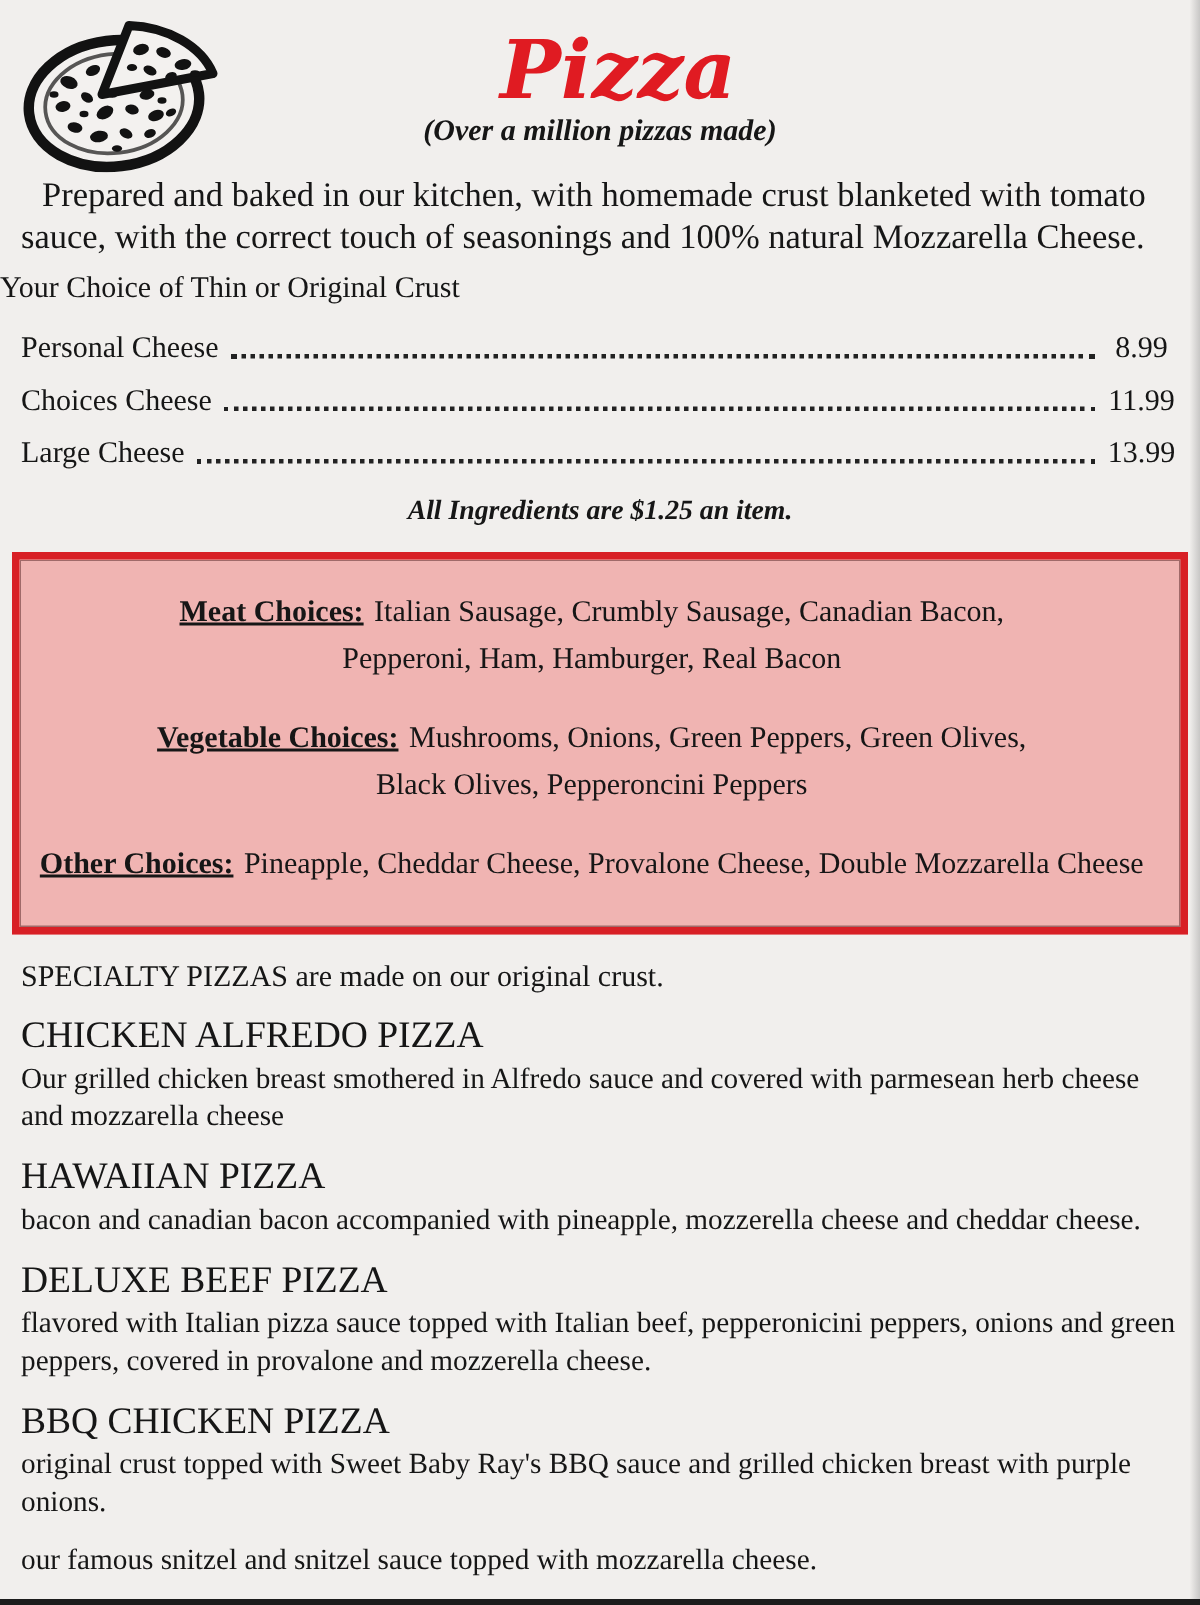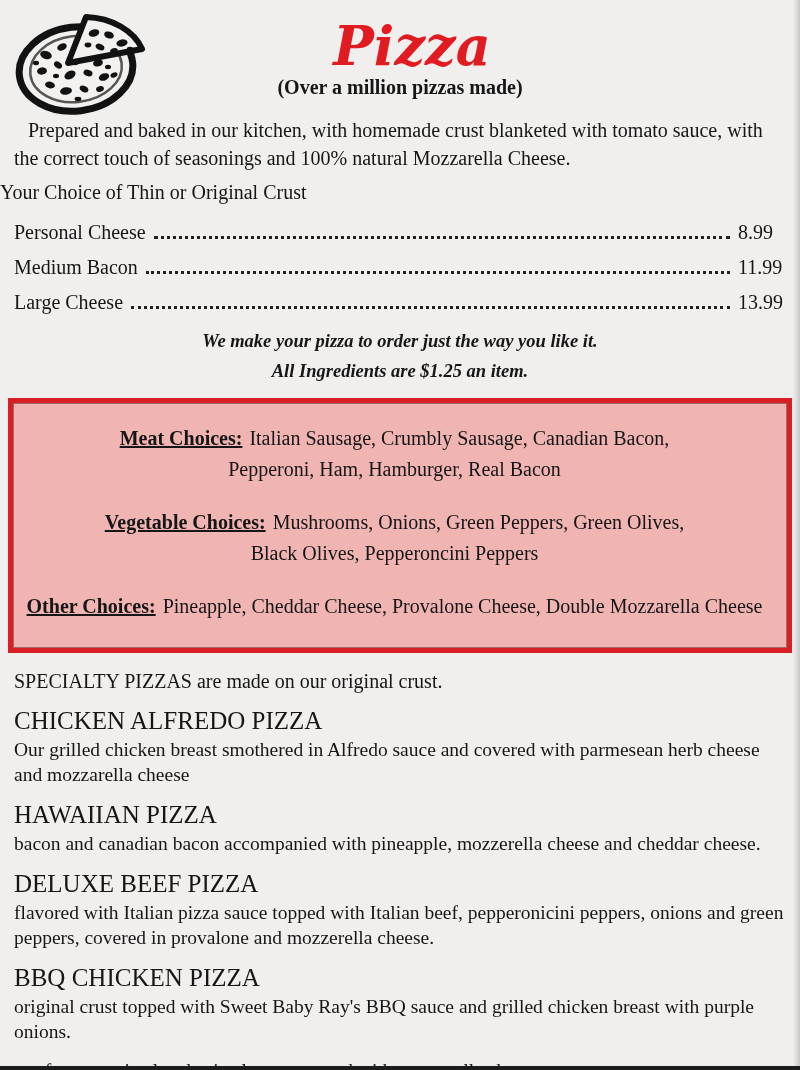--- a/index.html
+++ b/index.html
@@ -14,31 +14,31 @@
     background:linear-gradient(to right,rgba(160,160,160,0),rgba(150,150,150,.45));}
   .bottom-scan-line{position:absolute;left:0;bottom:0;width:100%;height:4px;background:#1c1c1c;}
 
   
   .header{position:relative;height:106px;}
   .logo{position:absolute;left:12px;top:5px;width:142px;height:110px;}
   .title{
     text-align:center;padding-top:18px;font-size:54px;line-height:56px;
     font-style:italic;font-weight:600;font-family:"DejaVu Serif","Liberation Serif",serif;padding-left:24px;
   }
-  .subtitle{text-align:center;font-size:20px;font-weight:bold;margin-top:2px;}
+  .subtitle{text-align:center;font-size:20px;font-weight:bold;font-style:italic;margin-top:2px;}
 
-  .intro{margin:10px 12px 0 14px;font-size:20px;line-height:28px;text-indent:14px;}
+  .intro{margin:10px 12px 0 14px;font-size:23px;line-height:28px;text-indent:14px;}
   .crust-line{text-align:left;font-size:20px;margin-top:9px;}
 
   
   .price-list{margin:17px 16px 0 14px;}
   .price-row{display:flex;align-items:baseline;font-size:20px;margin-bottom:12px;}
   .price-row .label{white-space:nowrap;}
   .leader{flex:1;border-bottom:3px dotted #222;margin:0 8px;align-self:flex-end;margin-bottom:5px;}
-  .price-row .price{white-space:nowrap;min-width:46px;text-align:left;}
+  .price-row .price{white-space:nowrap;min-width:46px;text-align:center;}
 
   .notes{margin-top:5px;text-align:center;font-size:18.5px;font-weight:bold;font-style:italic;line-height:30px;}
 
   
   .choice-box{
     margin:12px 8px 0 8px;
     background:#f0b4b2;
     border:5px solid #d81f25;
     box-shadow:inset 0 0 0 1px rgba(95,45,45,.55);
     padding:20px 11px 4px 0;
@@ -103,33 +103,32 @@
 <p class="intro">Prepared and baked in our kitchen, with homemade crust blanketed with tomato sauce, with the correct touch of seasonings and 100% natural Mozzarella Cheese.</p>
 <div class="crust-line">Your Choice of Thin or Original Crust</div>
 
 <div class="price-list">
   <div class="price-row">
     <span class="label">Personal Cheese</span>
     <span class="leader"></span>
     <span class="price">8.99</span>
   </div>
   <div class="price-row">
-    <span class="label">Medium Bacon</span>
+    <span class="label">Choices Cheese</span>
     <span class="leader"></span>
     <span class="price">11.99</span>
   </div>
   <div class="price-row">
     <span class="label">Large Cheese</span>
     <span class="leader"></span>
     <span class="price">13.99</span>
   </div>
 </div>
 
 <div class="notes">
-  <div>We make your pizza to order just the way you like it.</div>
   <div>All Ingredients are $1.25 an item.</div>
 </div>
 
 <div class="choice-box">
   <p class="choice-group">
     <span class="choice-heading">Meat Choices:</span><span>Italian Sausage, Crumbly Sausage, Canadian Bacon, Pepperoni, Ham, Hamburger, Real Bacon</span>
   </p>
   <p class="choice-group">
     <span class="choice-heading">Vegetable Choices:</span><span>Mushrooms, Onions, Green Peppers, Green Olives, Black Olives, Pepperoncini Peppers</span>
   </p>

